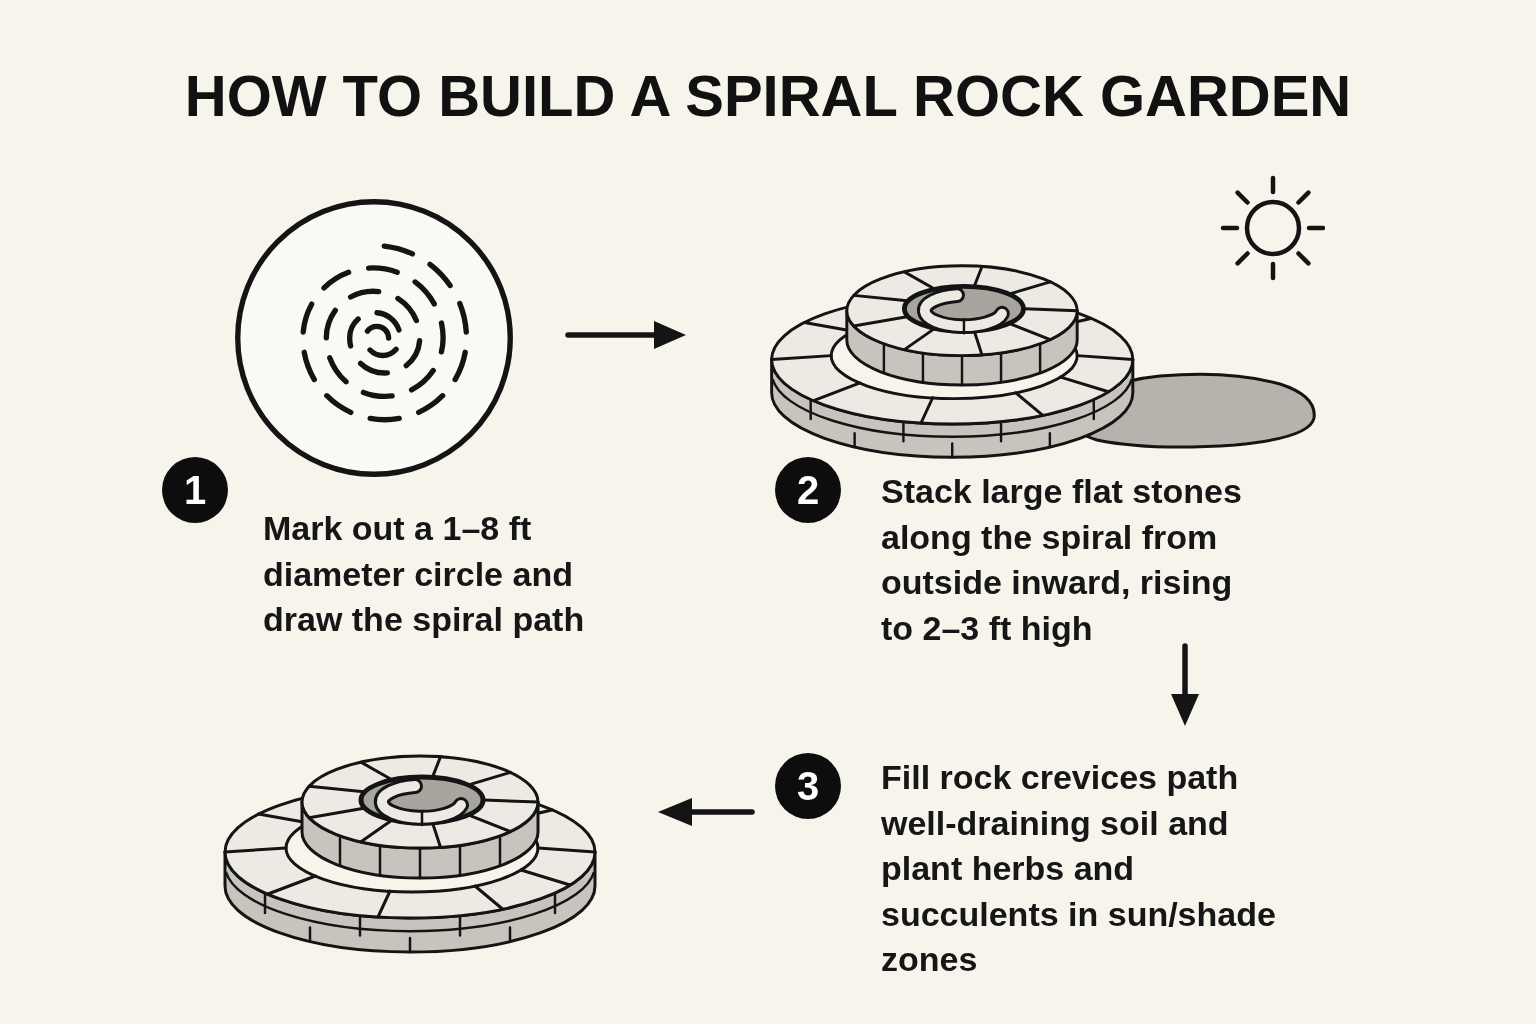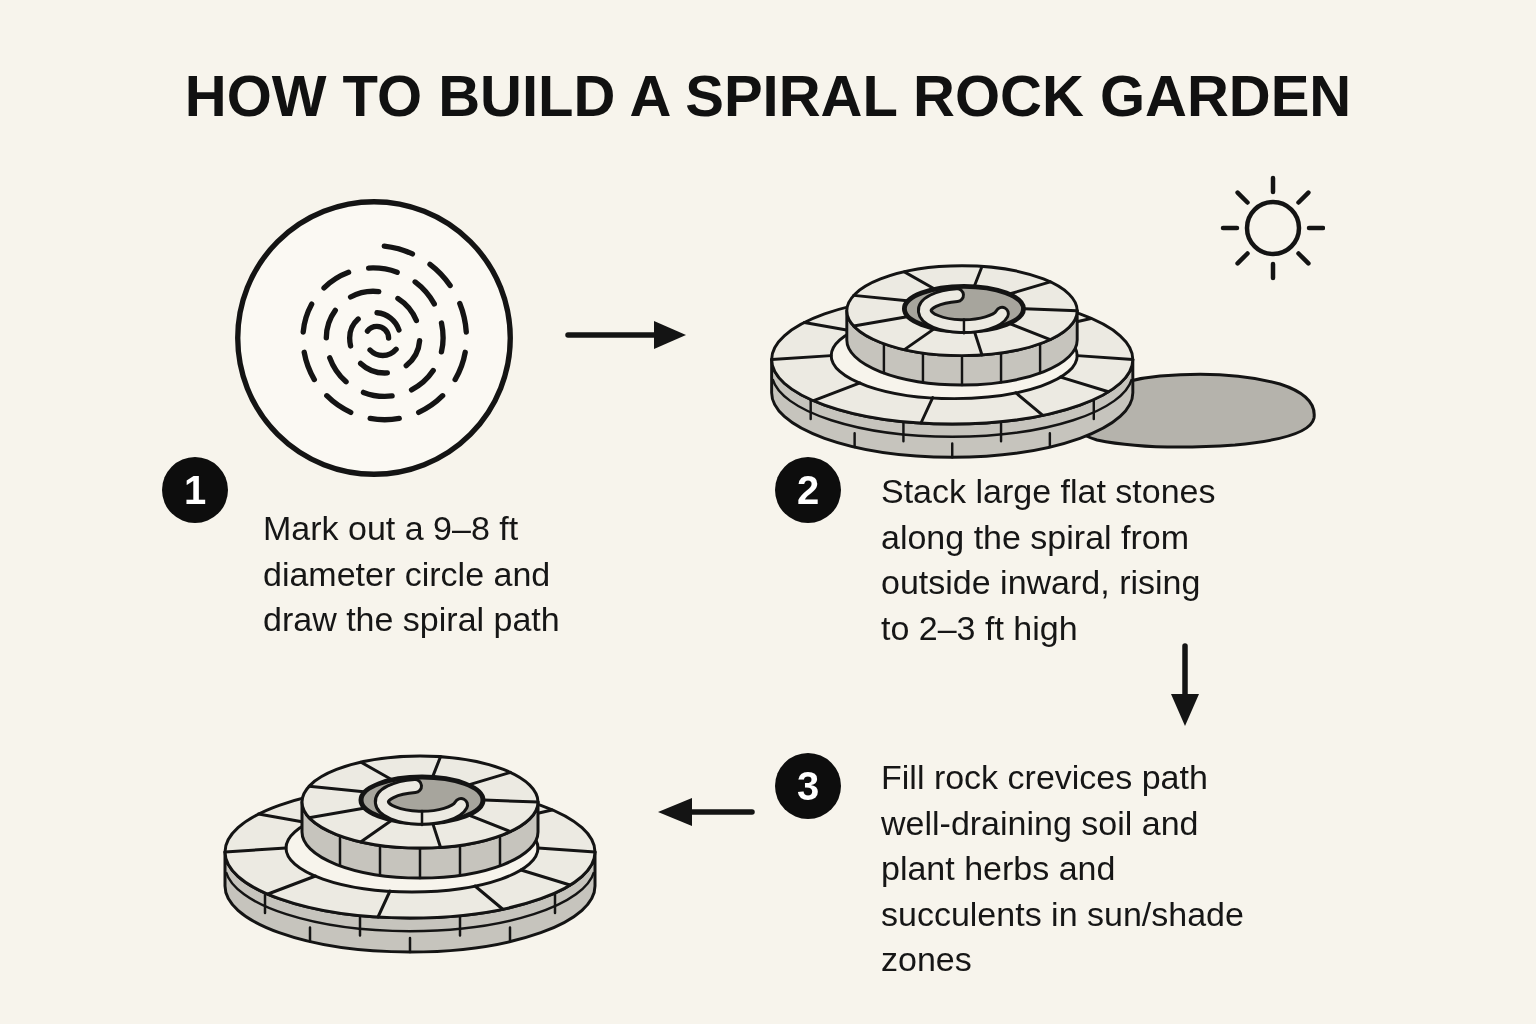--- a/index.html
+++ b/index.html
@@ -20,21 +20,21 @@
   .illus{position:absolute;}
   .illus svg{display:block;}
   .badge{
     position:absolute;width:66px;height:66px;border-radius:50%;
     background:#0d0d0d;color:#fff;
     display:flex;align-items:center;justify-content:center;
     font-size:40px;font-weight:700;
   }
   .step-text{
     position:absolute;
-    font-size:34px;line-height:1.34;font-weight:400;
+    font-size:34px;line-height:1.34;font-weight:700;
     color:#161616;white-space:pre-line;
   }
   .arrow{position:absolute;}
   .stroke{stroke:#141414;fill:none;stroke-linecap:round;stroke-linejoin:round;}
 </style>
 </head>
 <body>
 
 <svg width="0" height="0" style="position:absolute" aria-hidden="true">
   <defs>
@@ -110,21 +110,21 @@
         <circle cx="508" cy="58" r="26" fill="#f7f4ec" stroke="#141414" stroke-width="4.5"></circle>
         <path d="M544,58 L558,58 M533.5,83.5 L543.4,93.4 M508,94 L508,108 M482.5,83.5 L472.6,93.4 M472,58 L458,58 M482.5,32.5 L472.6,22.6 M508,22 L508,8 M533.5,32.5 L543.4,22.6" class="stroke" stroke-width="4.5"></path>
       </g>
       <use href="#rock-spiral" x="-8" y="4" width="410" height="293"></use>
     </svg>
   </div>
 
   <div class="badge" style="left:162px;top:457px">
     <span>1</span>
   </div>
-  <div class="step-text" style="left:263px;top:506px;width:420px">Mark out a 9–8 ft
+  <div class="step-text" style="left:263px;top:506px;width:420px">Mark out a 1–8 ft
 diameter circle and
 draw the spiral path</div>
 
   <div class="badge" style="left:775px;top:457px">
     <span>2</span>
   </div>
   <div class="step-text" style="left:881px;top:469px;width:440px">Stack large flat stones
 along the spiral from
 outside inward, rising
 to 2–3 ft high</div>

